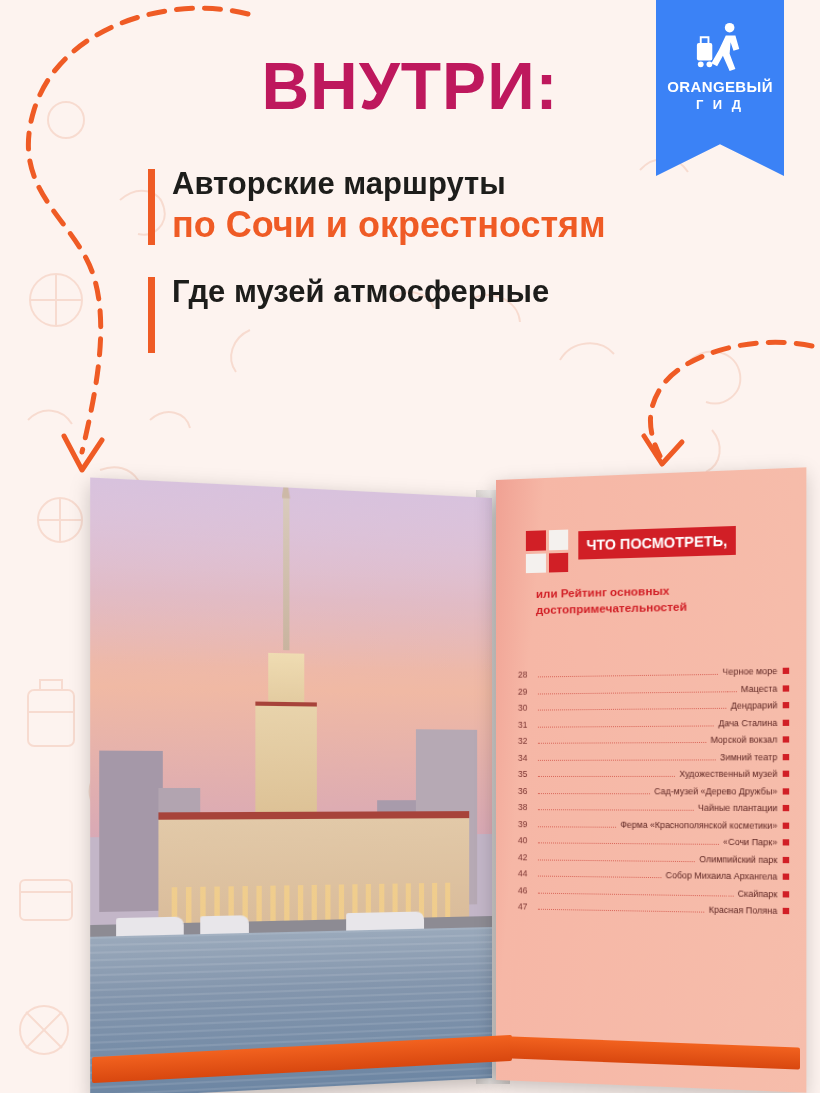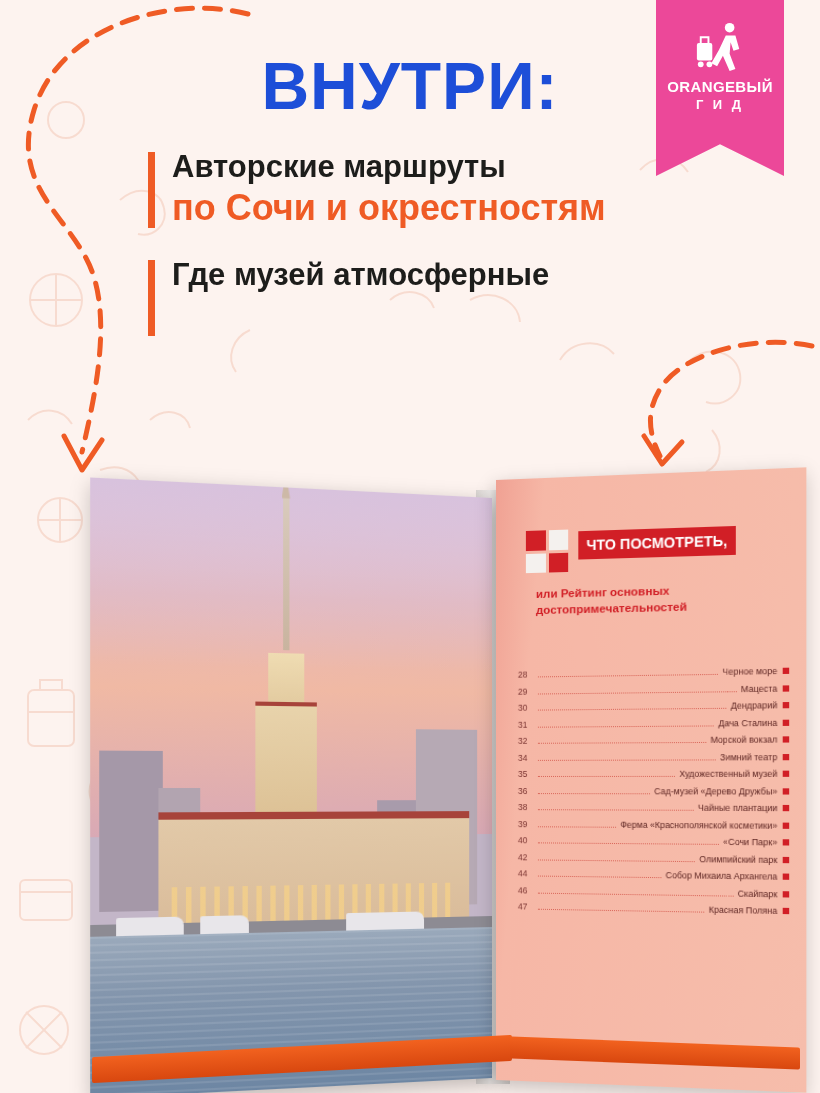--- a/index.html
+++ b/index.html
@@ -22,49 +22,49 @@
   }
 
   
   .arrow-svg { position: absolute; }
 
   
   .badge {
     position: absolute;
     top: 0; right: 36px;
     width: 128px; height: 176px;
-    background: #ec4899;
+    background: #3b82f6;
     clip-path: polygon(0 0, 100% 0, 100% 100%, 50% 82%, 0 100%);
     color: #fff;
     text-align: center;
     padding-top: 16px;
   }
   .badge-icon { margin: 4px auto 6px; width: 58px; height: 52px; display: block; }
   .badge-line1 {
     font-size: 15px; font-weight: bold; letter-spacing: .4px;
   }
   .badge-line2 {
     font-size: 13px; font-weight: bold; letter-spacing: 3px; margin-top: 2px;
   }
 
   
   .headline {
     position: absolute;
     top: 48px; left: 0; width: 820px;
     text-align: center;
     font-size: 66px;
     font-weight: bold;
-    color: #1d4ed8;
+    color: #be185d;
     letter-spacing: 1px;
   }
 
   
   .bullets {
     position: absolute;
-    top: 148px; left: 148px; width: 520px;
+    top: 165px; left: 148px; width: 520px;
   }
   .bullet {
     position: relative;
     padding-left: 24px;
     margin-bottom: 26px;
   }
   .bullet::before {
     content: "";
     position: absolute;
     left: 0; top: 4px;

